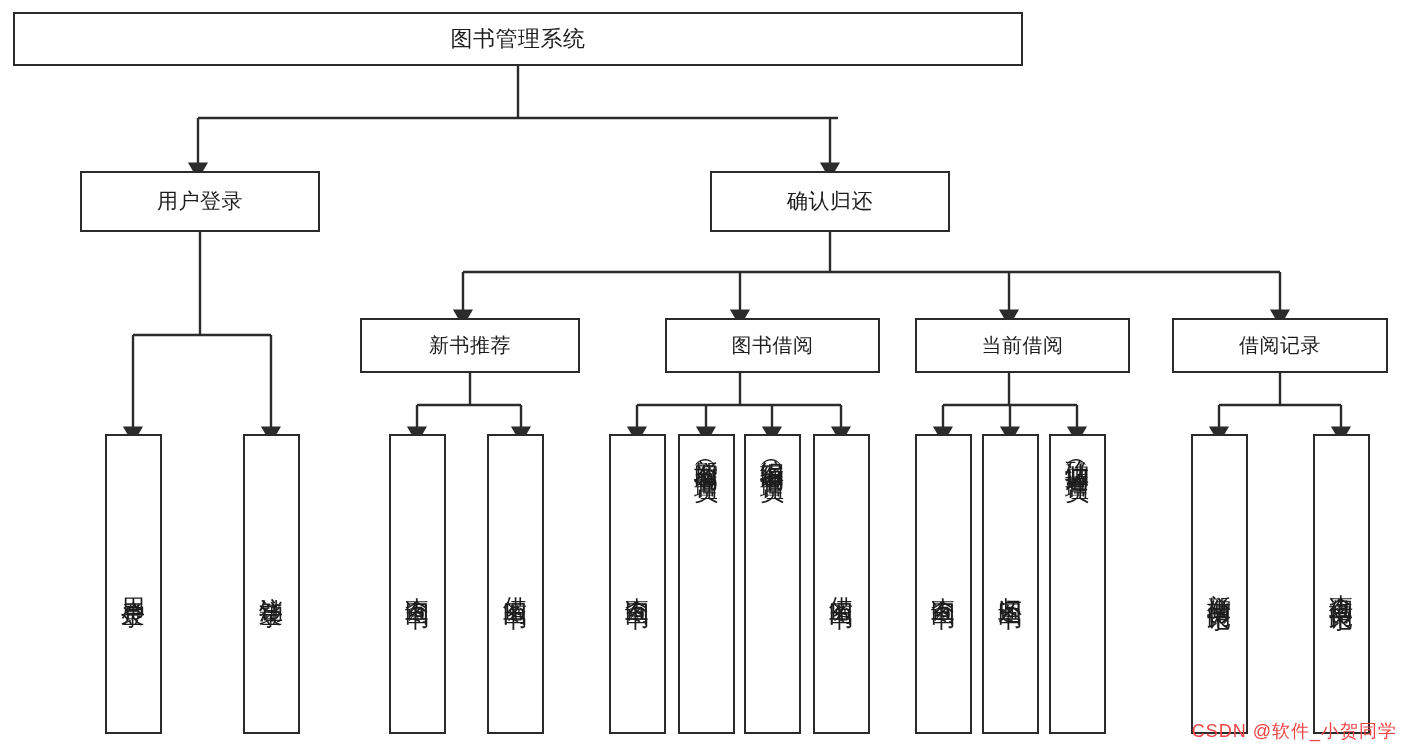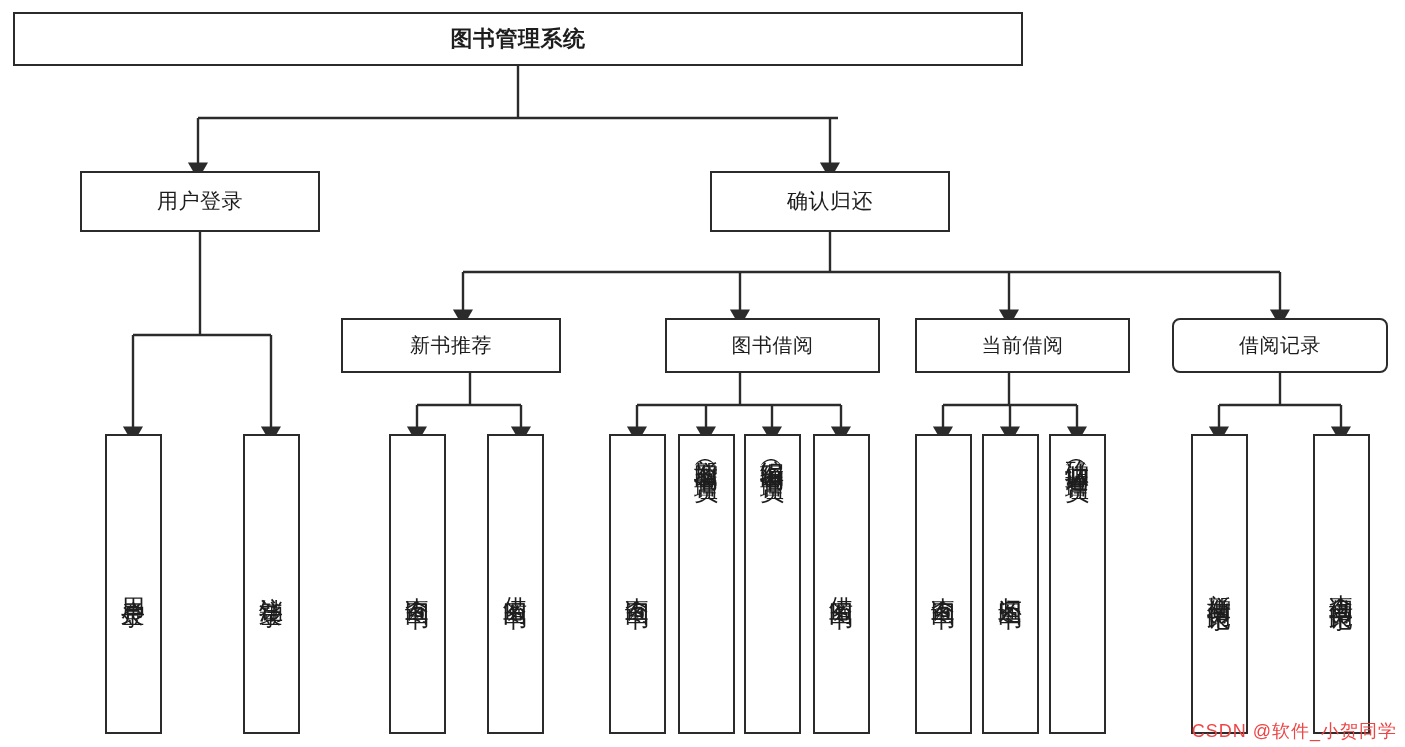--- a/index.html
+++ b/index.html
@@ -124,41 +124,41 @@
       <path d="M1010,405 L1010,430" marker-end="url(#arrow)"></path>
       <path d="M1077,405 L1077,430" marker-end="url(#arrow)"></path>
 
       <path d="M1280,373 L1280,405"></path>
       <path d="M1219,405 L1341,405"></path>
       <path d="M1219,405 L1219,430" marker-end="url(#arrow)"></path>
       <path d="M1341,405 L1341,430" marker-end="url(#arrow)"></path>
     </g>
   </svg>
 
-  <div class="node horiz root" style="left:13px;top:12px;width:1010px;height:54px;font-weight:bold;">
+  <div class="node horiz root" style="left:13px;top:12px;width:1010px;height:54px;">
     <span class="label">图书管理系统</span>
   </div>
 
   <div class="node horiz lvl2" style="left:80px;top:171px;width:240px;height:61px;">
     <span class="label">用户登录</span>
   </div>
   <div class="node horiz lvl2" style="left:710px;top:171px;width:240px;height:61px;">
     <span class="label">确认归还</span>
   </div>
 
-  <div class="node horiz lvl3" style="left:341px;top:318px;width:220px;height:55px;">
+  <div class="node horiz lvl3" style="left:360px;top:318px;width:220px;height:55px;">
     <span class="label">新书推荐</span>
   </div>
   <div class="node horiz lvl3" style="left:665px;top:318px;width:215px;height:55px;">
     <span class="label">图书借阅</span>
   </div>
   <div class="node horiz lvl3" style="left:903px;top:318px;width:215px;height:55px;margin-left:12px;">
     <span class="label">当前借阅</span>
   </div>
-  <div class="node horiz lvl3" style="left:1172px;top:318px;width:216px;height:55px;border-radius:8px;">
+  <div class="node horiz lvl3" style="left:1172px;top:318px;width:216px;height:55px;">
     <span class="label">借阅记录</span>
   </div>
 
   <div class="node leaf center" style="left:105px;top:434px;width:57px;height:300px;">
     <span class="label">用户登录</span>
   </div>
   <div class="node leaf center" style="left:243px;top:434px;width:57px;height:300px;">
     <span class="label">注销登录</span>
   </div>
 

